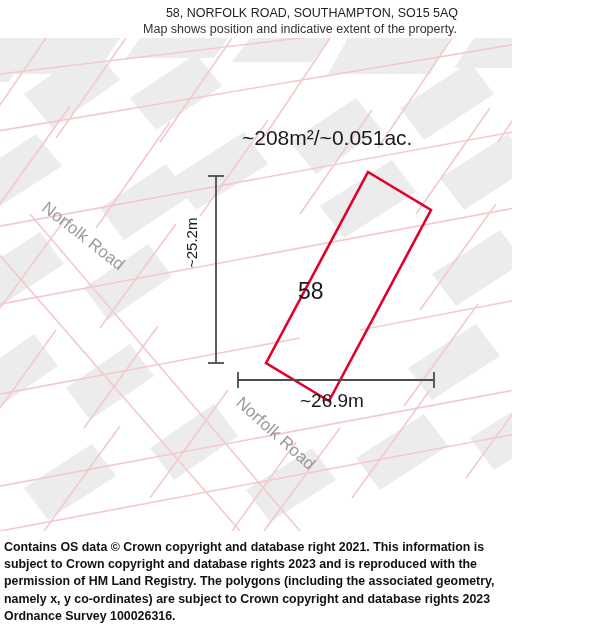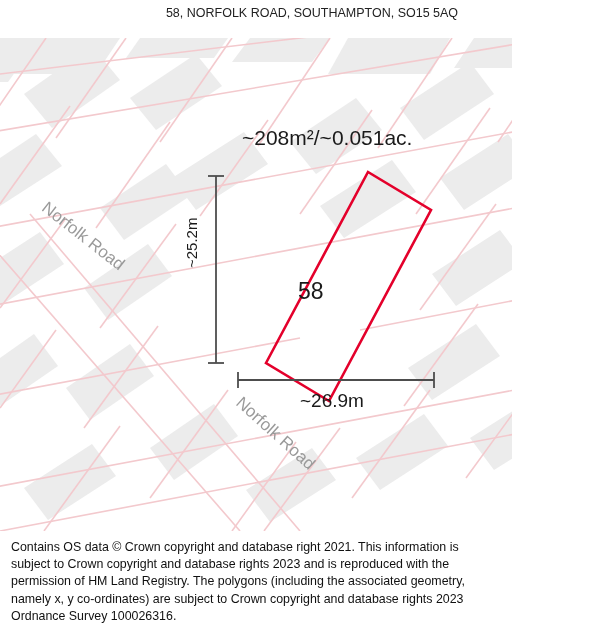--- a/index.html
+++ b/index.html
@@ -104,37 +104,39 @@
     transform: rotate(42deg);
     transform-origin: left top;
   }
   
   .footer {
     position: absolute;
     top: 534px;
     left: 0;
     width: 500px;
     height: 91px;
-    padding: 5px 4px 0 11px;
+    padding: 5px 4px 0 4px;
     box-sizing: border-box;
     background: #ffffff;
+    font-weight: bold;
   }
   .footer-text {
     font-size: 12.4px;
     line-height: 17.2px;
     color: #111111;
   }
 </style>
 </head>
 <body>
 
 <div class="page">
 
   <div class="header">
     <div class="header-title">58, NORFOLK ROAD, SOUTHAMPTON, SO15 5AQ</div>
+    <div class="header-sub">Map shows position and indicative extent of the property.</div>
   </div>
 
   <div class="map">
     <svg width="600" height="493" viewBox="0 0 600 493" xmlns="http://www.w3.org/2000/svg">
 
       <g fill="#ececec" stroke="none">
         <polygon points="0,0 40,0 8,44 0,44"></polygon>
         <polygon points="30,0 120,0 96,36 8,36"></polygon>
         <polygon points="140,0 228,0 214,20 126,20"></polygon>
         <polygon points="250,0 330,0 312,24 232,24"></polygon>

